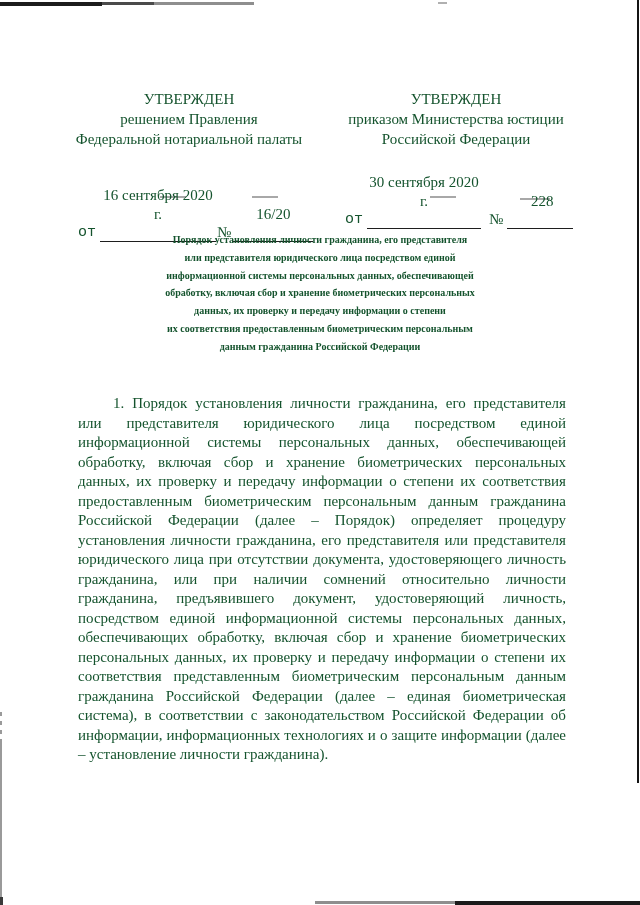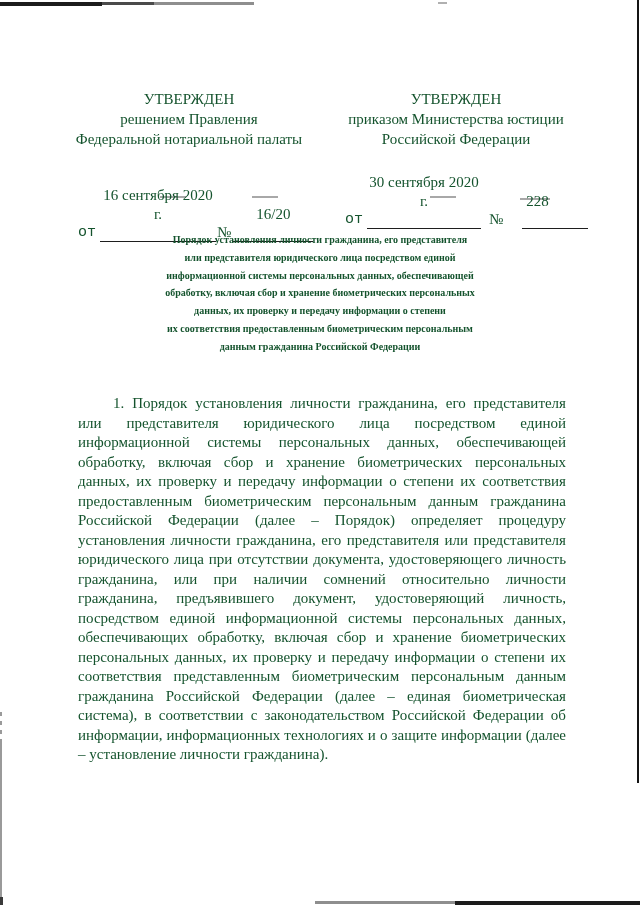--- a/index.html
+++ b/index.html
@@ -42,21 +42,21 @@
   .ruled {
     display: inline-block;
     border-bottom: 1.5px solid #1e1e1e;
     text-align: center;
     padding-bottom: 17px;
   }
   .date-row-left  .ruled-date { width: 116px; }
   .date-row-left  .ruled-num  { width: 80px; margin-left: 2px; margin-top: 32px; }
   .date-row-left  .num-sign   { margin-left: 1px; }
   .date-row-right .ruled-date { width: 114px; }
-  .date-row-right .ruled-num  { width: 66px; margin-left: 19px; text-align: left; padding-left: 4px; }
+  .date-row-right .ruled-num  { width: 66px; margin-left: 4px; text-align: center; padding-left: 4px; }
   .date-row-right .num-sign   { margin-left: 8px; }
 
   
   .doc-title {
     position: absolute;
     top: 231px;
     left: 60px;
     width: 520px;
     text-align: center;
     font-weight: bold;

